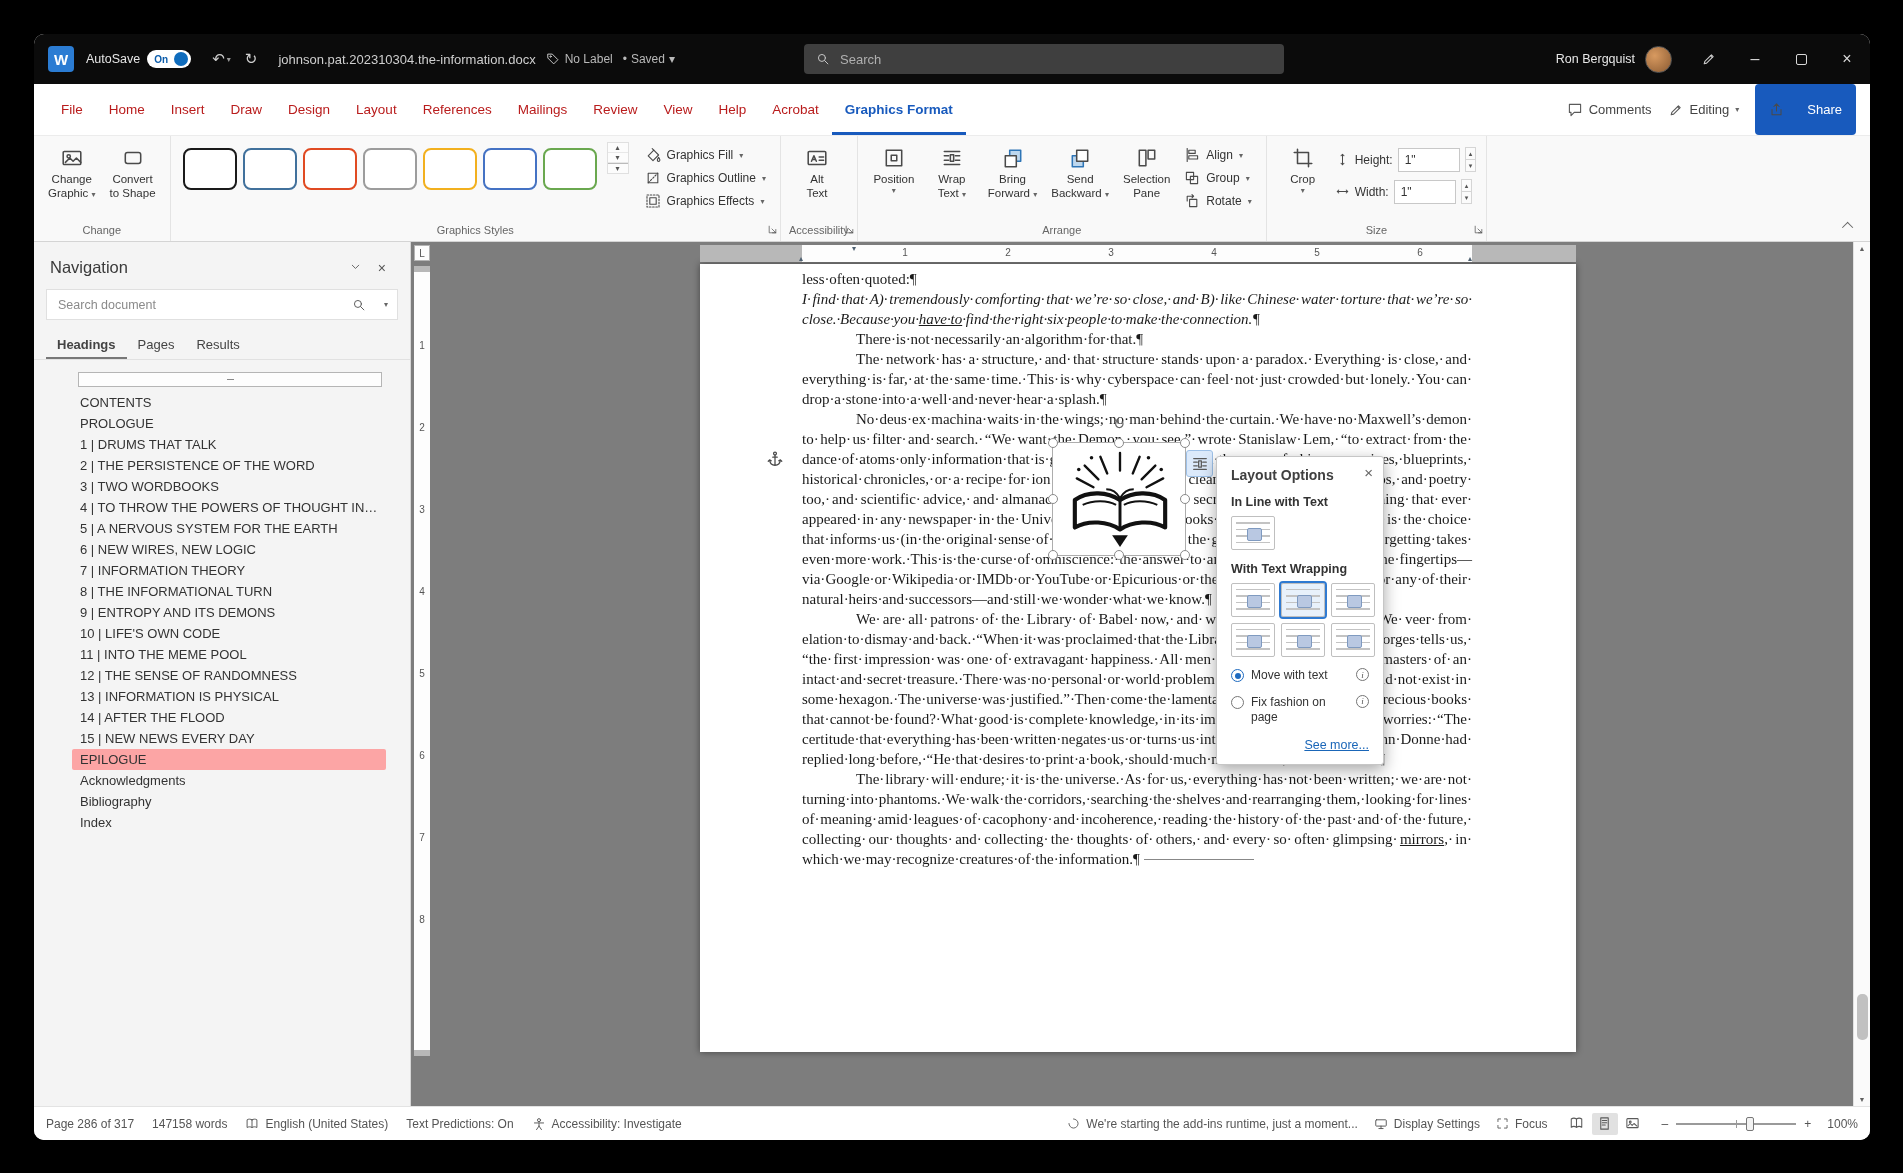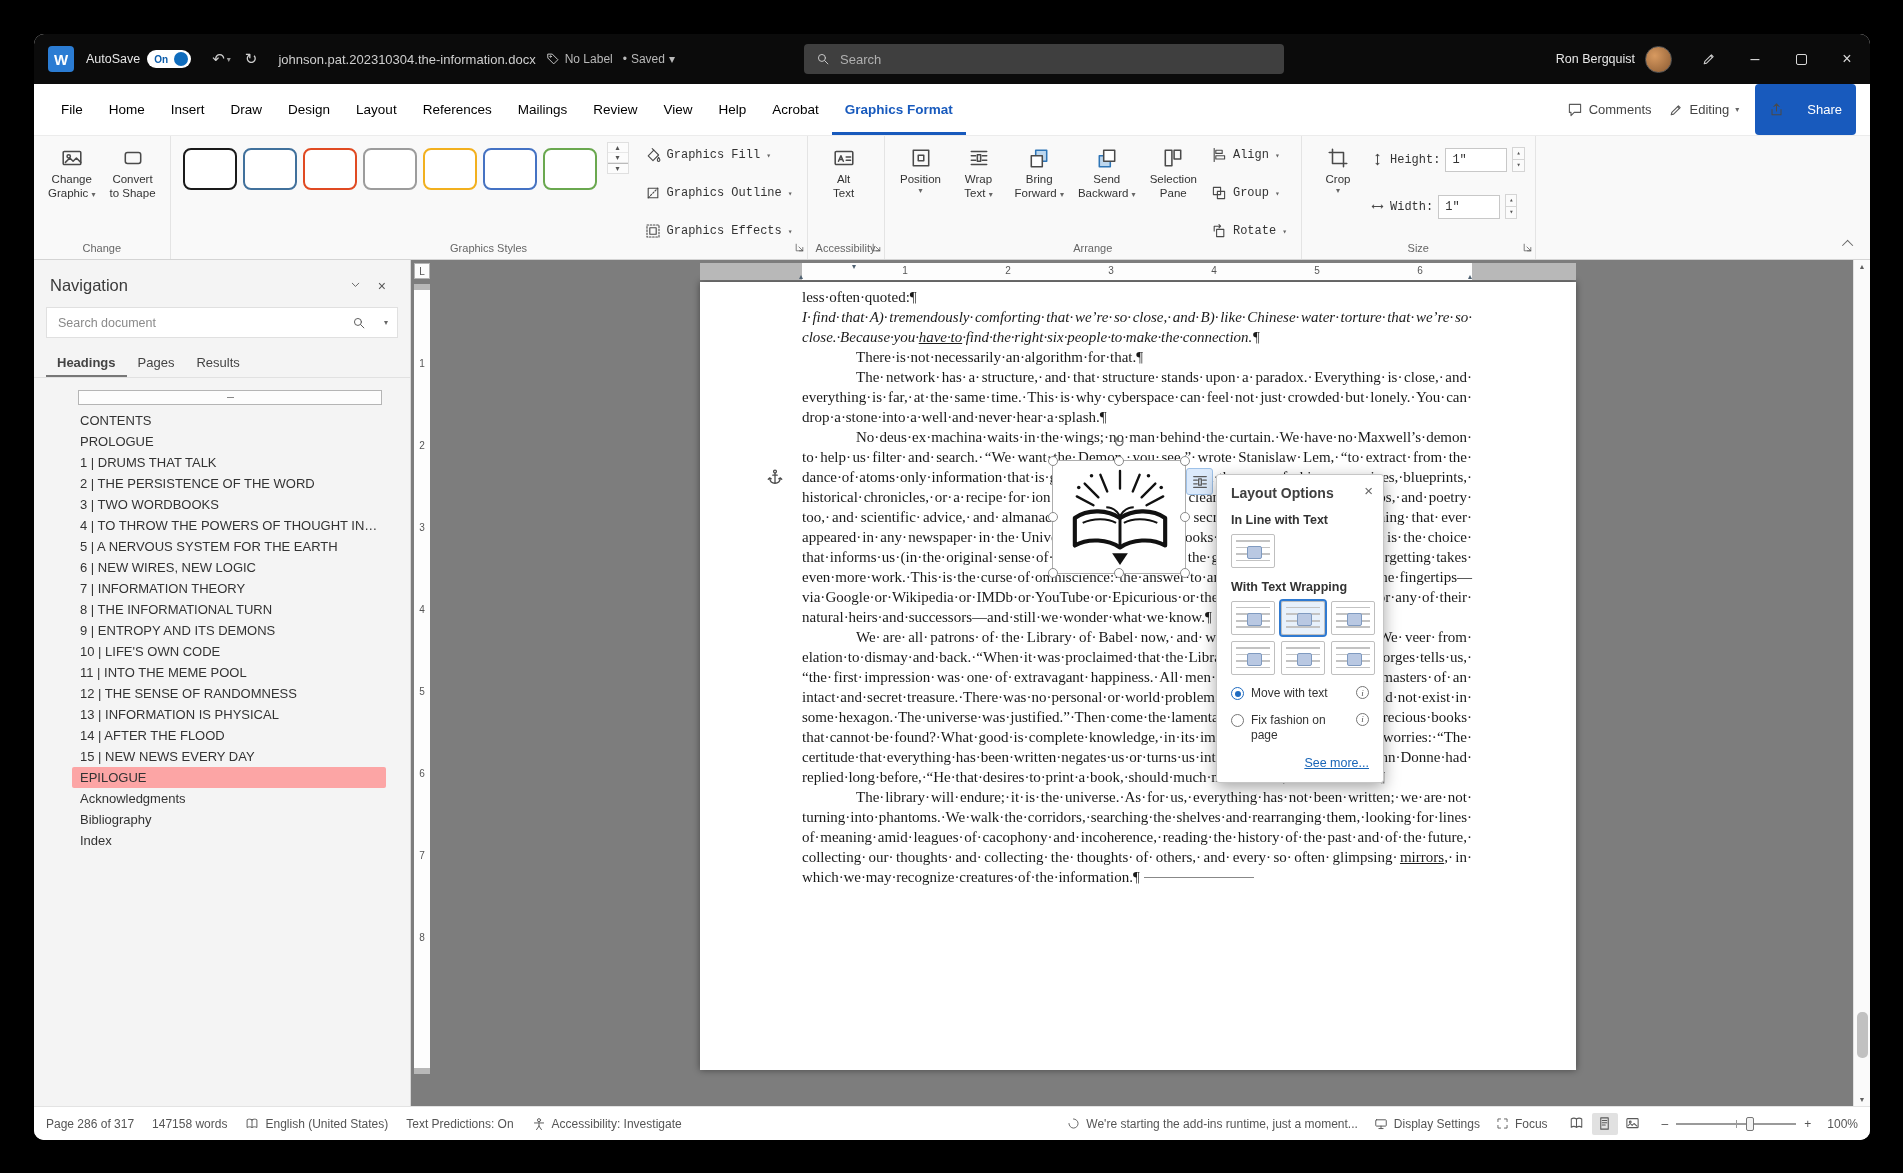--- a/index.html
+++ b/index.html
@@ -32,40 +32,40 @@
   .username{font-size:12.5px;color:#e8e8e8;margin-right:10px;white-space:nowrap;}
   .avatar{width:27px;height:27px;border-radius:50%;background:radial-gradient(circle at 35% 35%,#d89a60,#8a5a32);
     border:1px solid #555;margin-right:14px;}
   .wc{width:46px;height:50px;display:flex;align-items:center;justify-content:center;color:#d8d8d8;font-size:16px;}
   .maxbox{width:11px;height:11px;border:1.3px solid #d8d8d8;border-radius:2px;}
 
   
   .tabsrow{flex:0 0 38px;background:#fff;display:flex;align-items:stretch;padding:0 8px 0 14px;
     border-bottom:1px solid #ececec;}
   .tabs{display:flex;align-items:stretch;}
-  .rtab{display:flex;align-items:center;padding:0 13px;font-size:13.5px;color:#000000;cursor:default;}
+  .rtab{display:flex;align-items:center;padding:0 13px;font-size:13.5px;color:#b91c1c;cursor:default;}
   .rtab.active{color:#185abd;font-weight:600;box-shadow:inset 0 -3px 0 #185abd;}
   .tab-actions{margin-left:auto;display:flex;align-items:center;gap:16px;padding-right:6px;}
   .taction{display:flex;align-items:center;gap:6px;font-size:13px;color:#444;}
   .share-btn{display:flex;align-items:center;gap:23px;background:#185abd;color:#fff;font-size:13px;
     border-radius:4px;padding:18px 14px;}
   .share-btn svg{stroke:#fff;}
 
   
   .ribbon{flex:0 0 106px;background:#f9f9f9;display:flex;align-items:stretch;border-bottom:1px solid #d4d4d4;
     position:relative;}
   .rgroup{display:flex;flex-direction:column;border-right:1px solid #e4e4e4;padding:2px 4px 0;}
   .rbody{flex:1;display:flex;align-items:flex-start;padding:4px 4px 0;gap:2px;}
   .rlabel{text-align:center;font-size:11px;color:#666;padding:0 4px 5px;position:relative;white-space:nowrap;}
   .rlabel .dlauncher{position:absolute;right:-2px;bottom:4px;}
   .bigbtn{display:flex;flex-direction:column;align-items:center;padding:5px 6px 2px;font-size:11.5px;
     color:#333;line-height:1.25;text-align:center;border-radius:4px;min-width:56px;}
   .bigbtn svg{width:22px;height:22px;margin-bottom:3px;}
   .chevchar{font-size:8px;color:#666;}
-  .smcol{display:flex;flex-direction:column;justify-content:flex-start;gap:16px;padding-top:2px;font-family:Liberation Mono, monospace;}
+  .smcol{display:flex;flex-direction:column;justify-content:flex-start;gap:1px;padding-top:2px;}
   .smbtn{display:flex;align-items:center;gap:6px;font-size:12px;color:#333;padding:3px 6px;border-radius:3px;white-space:nowrap;}
   .smbtn svg{width:16px;height:16px;}
   .gallery{display:flex;gap:6px;padding:6px 4px 0;}
   .gsw{width:54px;height:42px;border:2.5px solid #000;border-radius:8px;background:#fff;}
   .galarrows{display:flex;flex-direction:column;margin-left:4px;border:1px solid #e0e0e0;background:#fcfcfc;}
   .gal-a{width:20px;flex:1;display:flex;align-items:center;justify-content:center;font-size:8px;color:#555;
     border-bottom:1px solid #e8e8e8;}
   .gal-a:last-child{border-bottom:none;border-top:1px solid #bbb;}
   .spinrow{display:flex;align-items:center;gap:5px;font-size:12px;color:#333;padding:3px 2px;}
   .spinbox{width:62px;height:24px;border:1px solid #c8c8c8;background:#fff;display:flex;align-items:center;

